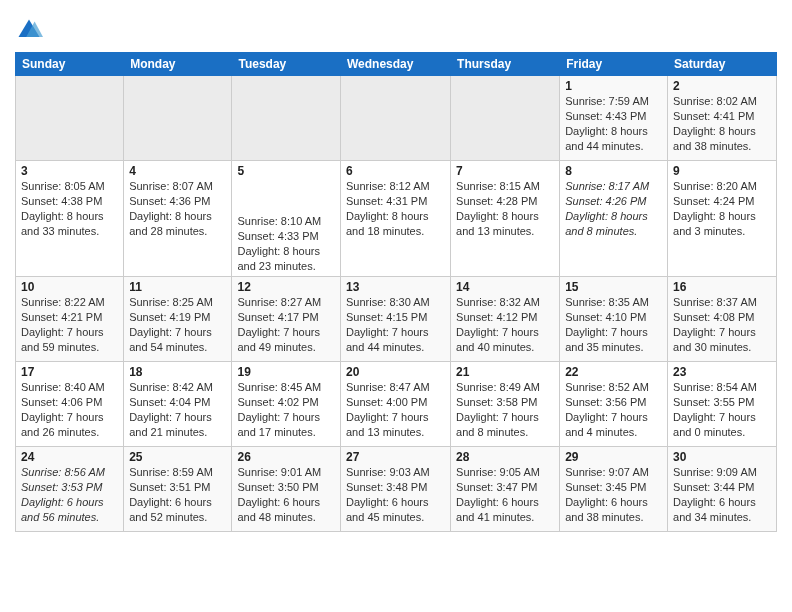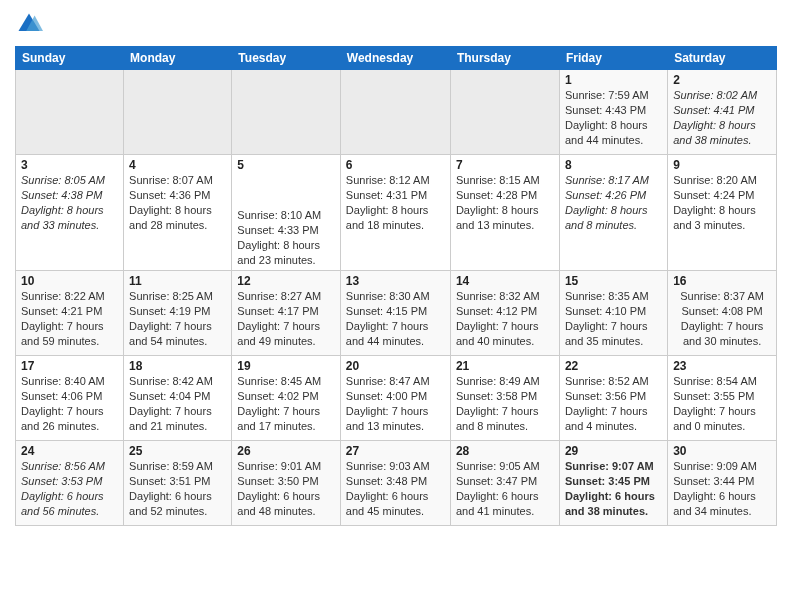--- a/index.html
+++ b/index.html
@@ -1,18 +1,18 @@
 <!DOCTYPE html>
 <html><head>
   <meta charset="utf-8">
   <style>
     * { box-sizing: border-box; margin: 0; padding: 0; }
     body { font-family: Arial, sans-serif; background: #fff; width: 792px; height: 612px; overflow: hidden; }
     
-    .page { width: 792px; height: 612px; padding: 10px 15px; }
+    .page { width: 792px; height: 612px; padding: 16px 15px; }
     
     .header { display: flex; justify-content: space-between; align-items: flex-start; margin-bottom: 8px; }
     
     .logo { display: flex; align-items: center; }
     .logo-text { line-height: 1.1; }
     .logo-general { font-size: 14px; font-weight: bold; color: #333; }
     .logo-blue { font-size: 14px; font-weight: bold; color: #1a6fc4; }
     .logo-icon { width: 28px; height: 28px; margin-right: 4px; }
     
     .title-block { text-align: right; }
@@ -94,29 +94,29 @@
           <td class="empty"></td>
           <td class="empty"></td>
           <td>
             <span class="day-num">1</span>
             <div class="day-info" style="white-space: pre-line;">Sunrise: 7:59 AM
 Sunset: 4:43 PM
 Daylight: 8 hours and 44 minutes.</div>
           </td>
           <td>
             <span class="day-num">2</span>
-            <div class="day-info" style="white-space: pre-line; font-style: italic;">Sunrise: 8:02 AM
+            <div class="day-info" style="white-space: pre-line;">Sunrise: 8:02 AM
 Sunset: 4:41 PM
 Daylight: 8 hours and 38 minutes.</div>
           </td>
         </tr>
         <tr>
           <td>
             <span class="day-num">3</span>
-            <div class="day-info" style="white-space: pre-line; font-style: italic;">Sunrise: 8:05 AM
+            <div class="day-info" style="white-space: pre-line;">Sunrise: 8:05 AM
 Sunset: 4:38 PM
 Daylight: 8 hours and 33 minutes.</div>
           </td>
           <td>
             <span class="day-num">4</span>
             <div class="day-info" style="white-space: pre-line;">Sunrise: 8:07 AM
 Sunset: 4:36 PM
 Daylight: 8 hours and 28 minutes.</div>
           </td>
           <td>
@@ -182,21 +182,21 @@
 Daylight: 7 hours and 40 minutes.</div>
           </td>
           <td>
             <span class="day-num">15</span>
             <div class="day-info" style="white-space: pre-line;">Sunrise: 8:35 AM
 Sunset: 4:10 PM
 Daylight: 7 hours and 35 minutes.</div>
           </td>
           <td>
             <span class="day-num">16</span>
-            <div class="day-info" style="white-space: pre-line; text-align: center;">Sunrise: 8:37 AM
+            <div class="day-info" style="white-space: pre-line;">Sunrise: 8:37 AM
 Sunset: 4:08 PM
 Daylight: 7 hours and 30 minutes.</div>
           </td>
         </tr>
         <tr>
           <td>
             <span class="day-num">17</span>
             <div class="day-info" style="white-space: pre-line;">Sunrise: 8:40 AM
 Sunset: 4:06 PM
 Daylight: 7 hours and 26 minutes.</div>
@@ -264,21 +264,21 @@
 Daylight: 6 hours and 45 minutes.</div>
           </td>
           <td>
             <span class="day-num">28</span>
             <div class="day-info" style="white-space: pre-line;">Sunrise: 9:05 AM
 Sunset: 3:47 PM
 Daylight: 6 hours and 41 minutes.</div>
           </td>
           <td>
             <span class="day-num">29</span>
-            <div class="day-info" style="white-space: pre-line; font-weight: bold;">Sunrise: 9:07 AM
+            <div class="day-info" style="white-space: pre-line;">Sunrise: 9:07 AM
 Sunset: 3:45 PM
 Daylight: 6 hours and 38 minutes.</div>
           </td>
           <td>
             <span class="day-num">30</span>
             <div class="day-info" style="white-space: pre-line;">Sunrise: 9:09 AM
 Sunset: 3:44 PM
 Daylight: 6 hours and 34 minutes.</div>
           </td>
         </tr>

